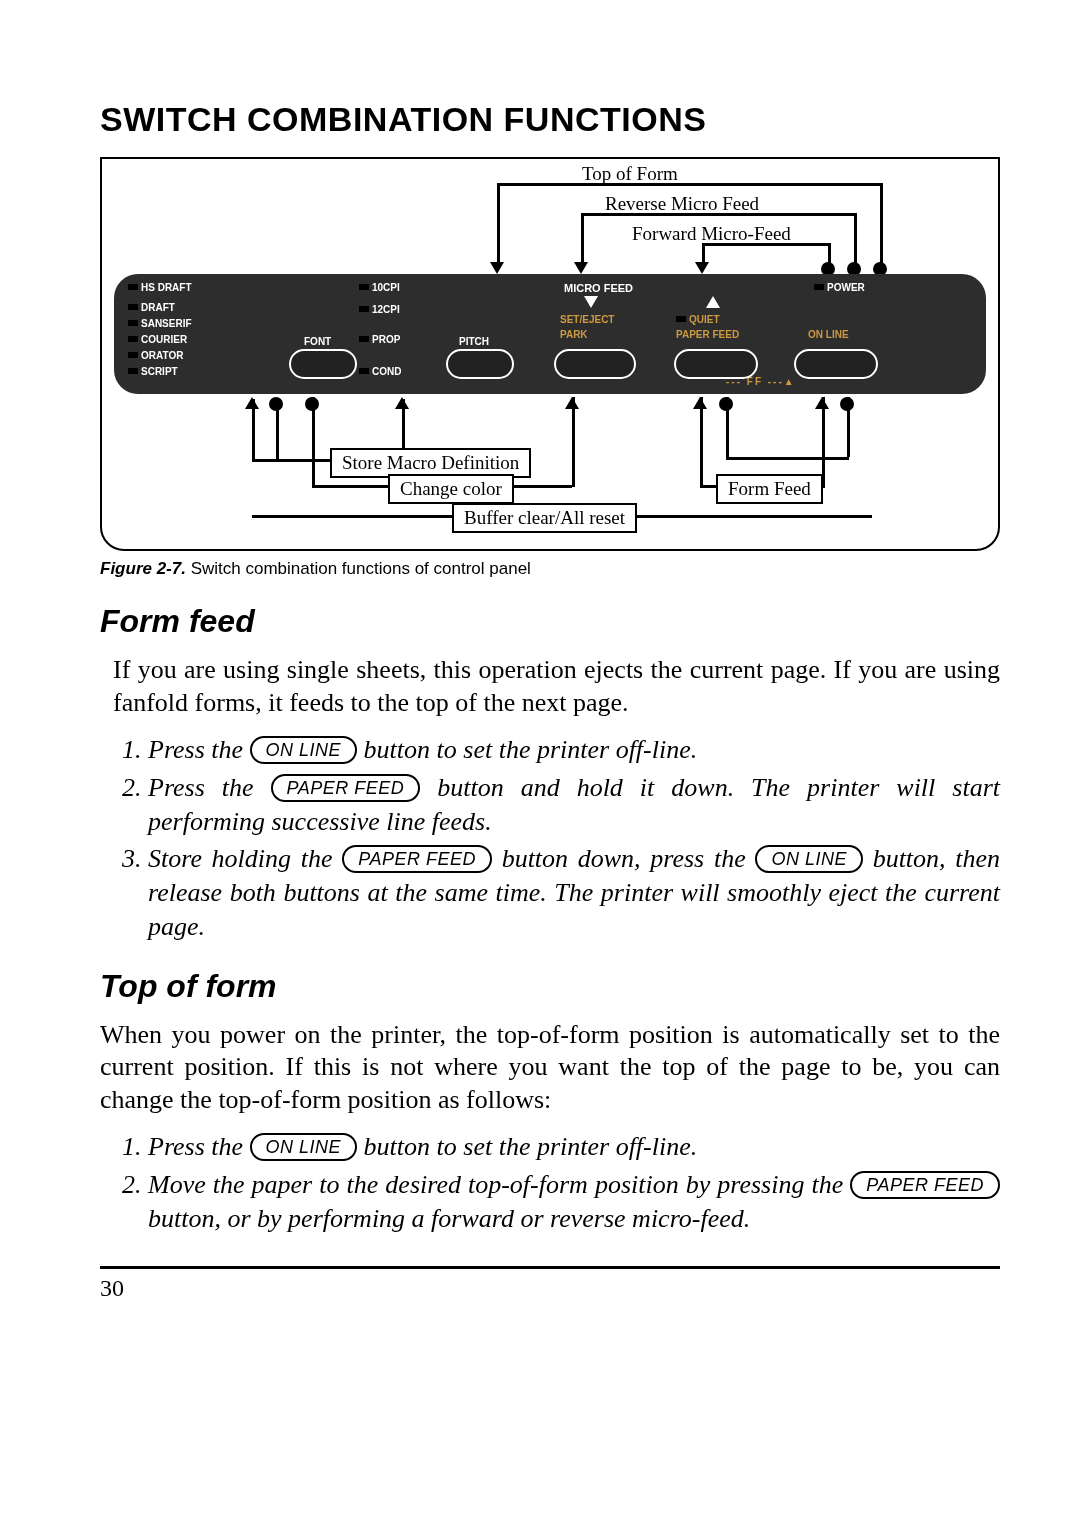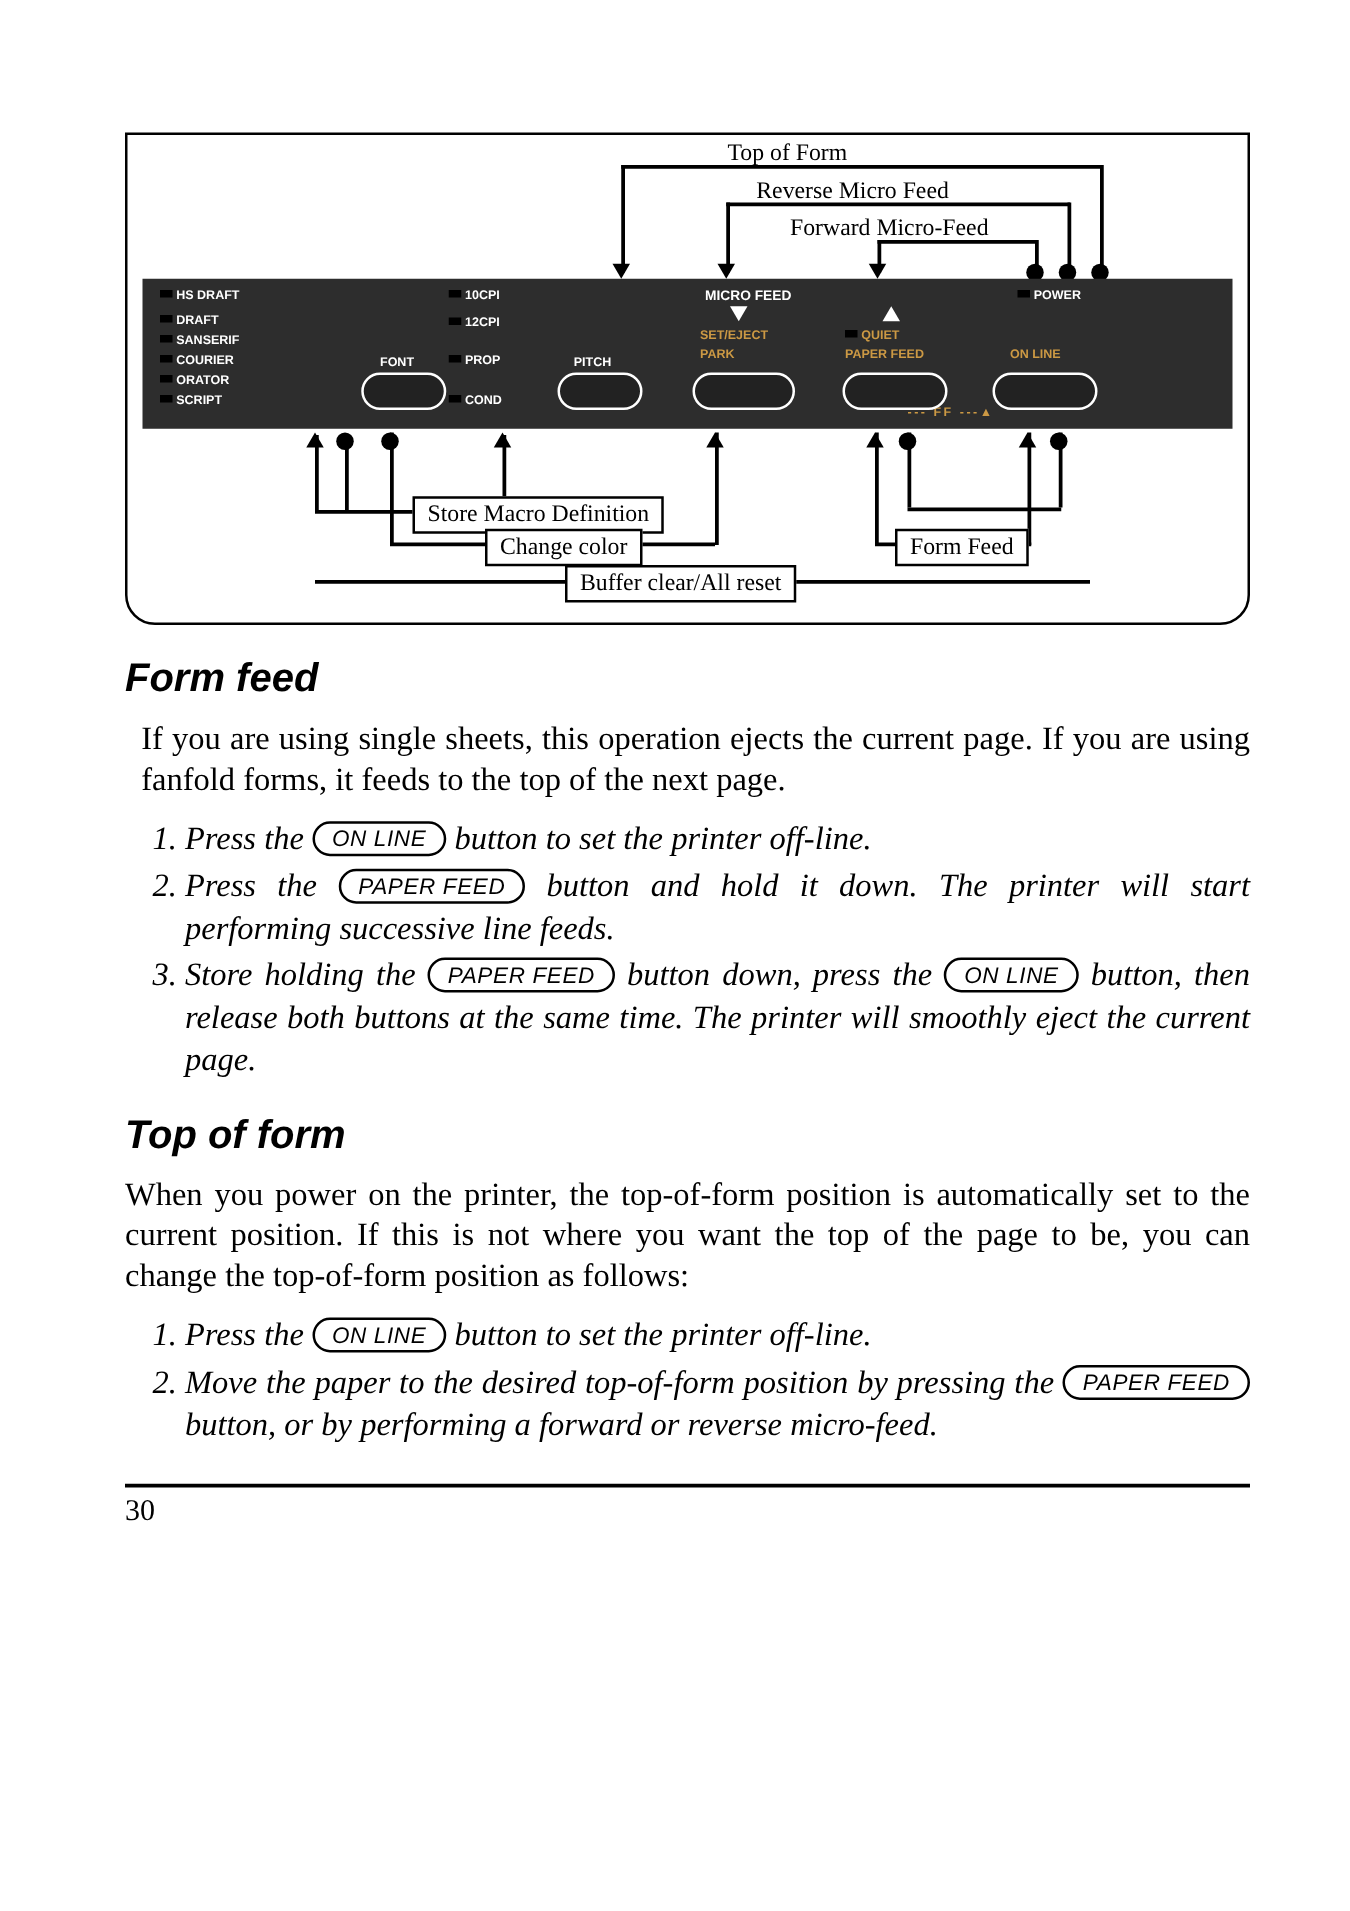--- a/index.html
+++ b/index.html
@@ -67,21 +67,21 @@
     border:2px solid #000;
     font-family:"Times New Roman",serif;
     font-size:19px;
     padding:2px 10px;
     background:#fff;
     white-space:nowrap;
   }
   
   .panel{
     position:absolute;left:12px;right:12px;top:115px;height:120px;
-    background:#2d2d2d;border-radius:0;
+    background:#2d2d2d;border-radius:24px;
     color:#fff;font-family:Arial,Helvetica,sans-serif;
   }
   .panel .tiny{position:absolute;font-size:10px;font-weight:700;white-space:nowrap;}
   .panel .led{display:inline-block;width:10px;height:6px;background:#000;margin-right:3px;vertical-align:1px;}
   .btn{
     position:absolute;border:2px solid #fff;border-radius:16px;
     height:26px;background:#222;
   }
   .btn.b1{left:175px;top:75px;width:64px;}
   .btn.b2{left:332px;top:75px;width:64px;}
@@ -94,20 +94,21 @@
   .vline{position:absolute;background:#000;width:3px;}
   .arrow-d{position:absolute;width:0;height:0;border-left:7px solid transparent;border-right:7px solid transparent;border-top:12px solid #000;}
   .arrow-u{position:absolute;width:0;height:0;border-left:7px solid transparent;border-right:7px solid transparent;border-bottom:12px solid #000;}
   .dot{position:absolute;width:14px;height:14px;border-radius:50%;background:#000;}
 </style>
 </head>
 <body>
 
 <div class="page">
 
+  <h1>SWITCH COMBINATION FUNCTIONS</h1>
 
 
   <div class="fig">
 
     <span class="lbl" style="left:480px;top:4px;">Top of Form</span>
     <span class="lbl" style="left:503px;top:34px;">Reverse Micro Feed</span>
     <span class="lbl" style="left:530px;top:64px;">Forward Micro-Feed</span>
 
     <div class="hline" style="left:395px;top:24px;width:385px;"></div>
     <div class="vline" style="left:395px;top:24px;height:86px;"></div>
@@ -187,20 +188,23 @@
     <div class="vline" style="left:745px;top:238px;height:60px;"></div>
     <div class="dot" style="left:738px;top:238px;"></div>
     <div class="hline" style="left:624px;top:298px;width:123px;"></div>
     <div class="hline" style="left:598px;top:326px;width:125px;"></div>
     <span class="lblbox" style="left:614px;top:315px;">Form Feed</span>
 
     <div class="hline" style="left:150px;top:356px;width:620px;"></div>
     <span class="lblbox" style="left:350px;top:344px;">Buffer clear/All reset</span>
   </div>
 
+  <div class="figcap">
+    <b>Figure 2-7.</b><span> Switch combination functions of control panel</span>
+  </div>
 
   <h2>Form feed</h2>
   <p style="text-align:justify;margin-left:13px;">If you are using single sheets, this operation ejects the current page. If you are using fanfold forms, it feeds to the top of the next page.</p>
 
   <ol>
     <li>
       <span>Press the </span>
       <span class="pill">ON LINE</span>
       <span> button to set the printer off-line.</span>
     </li>

